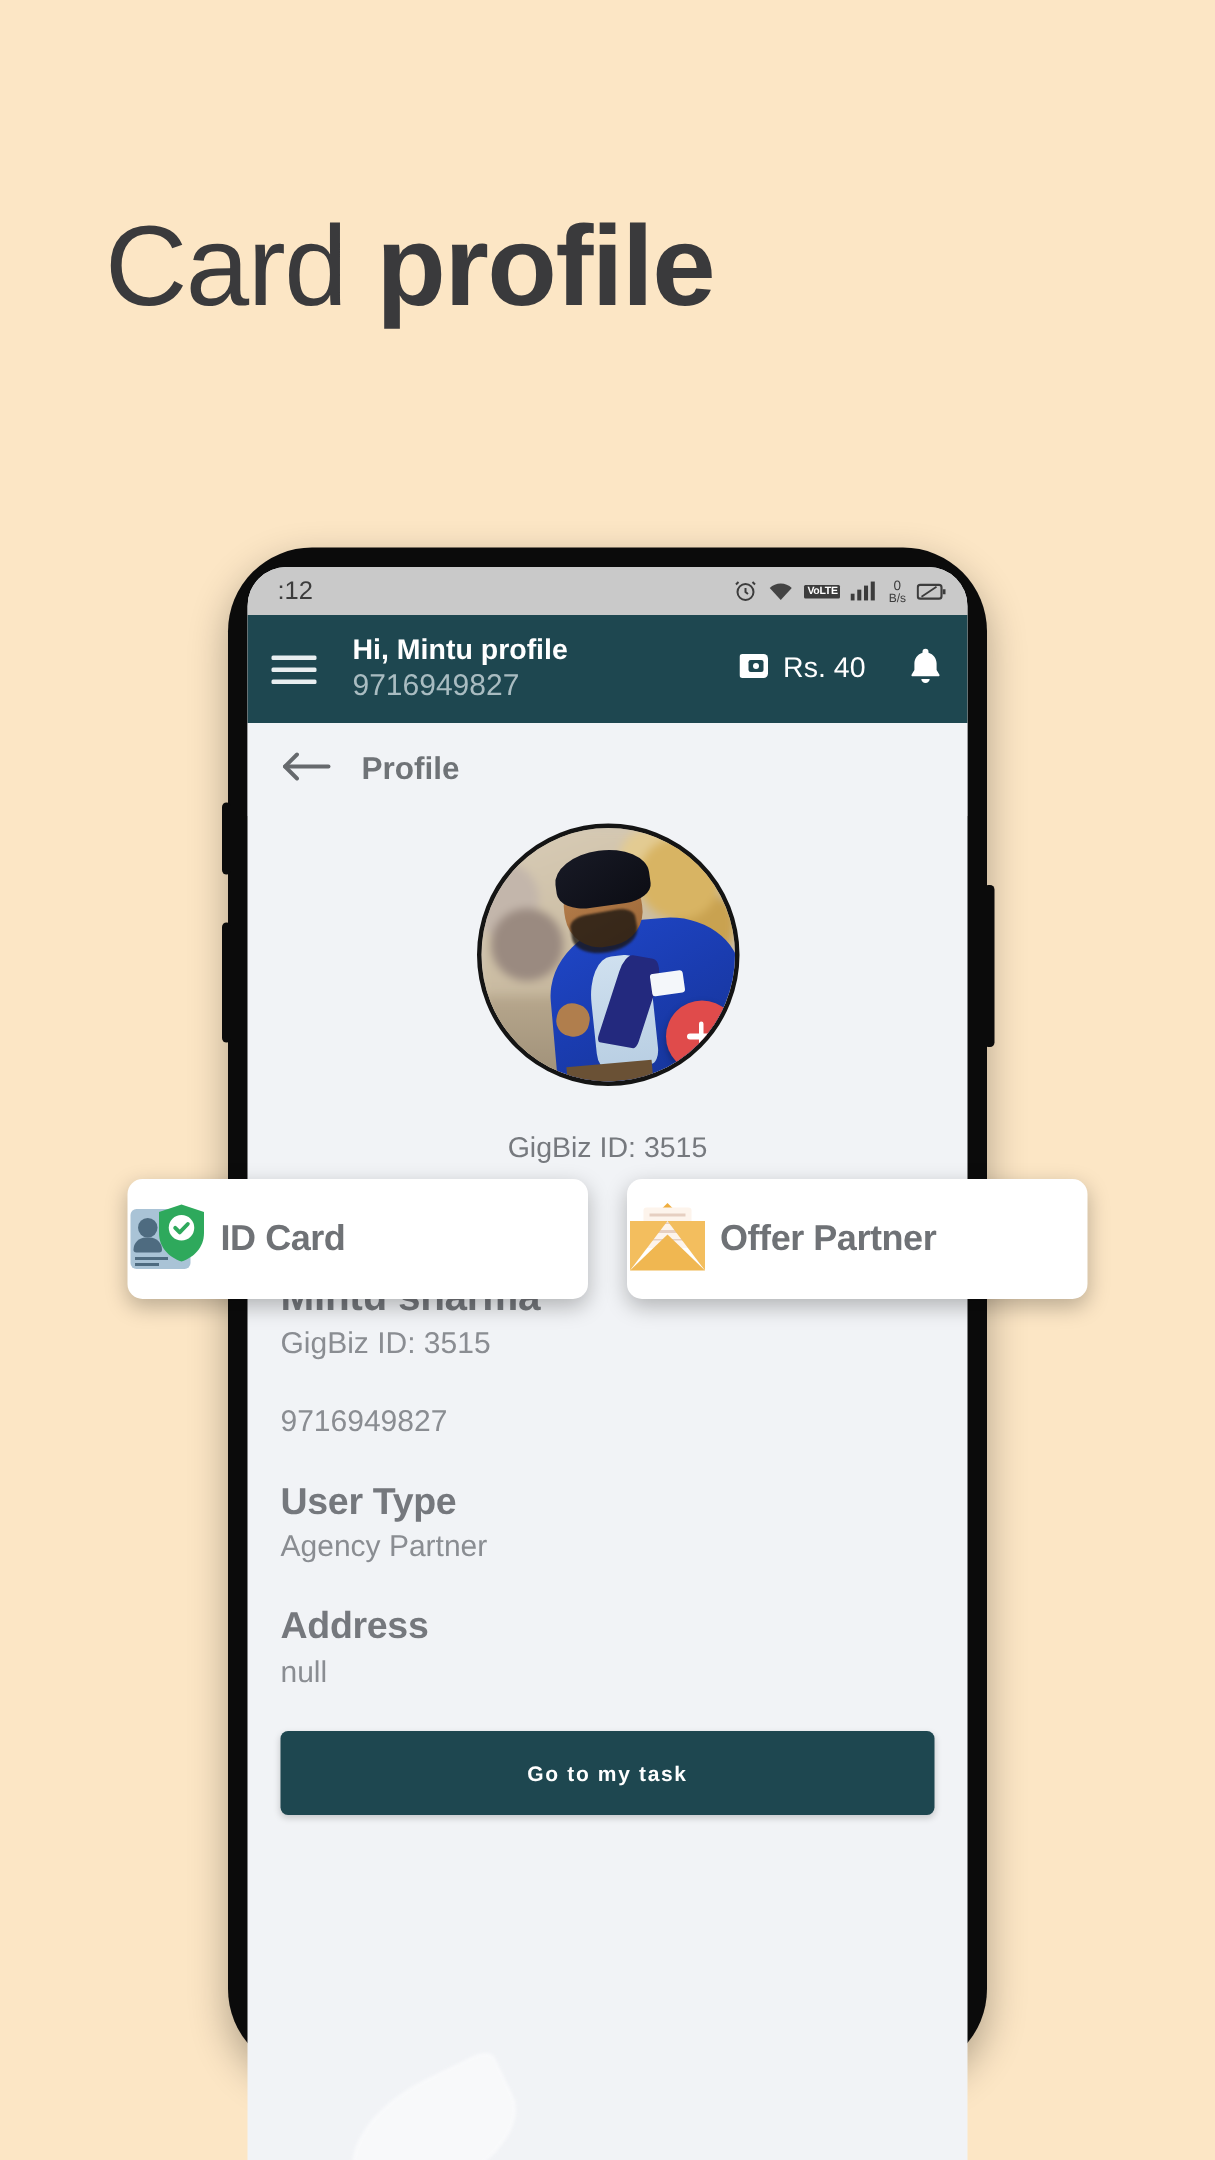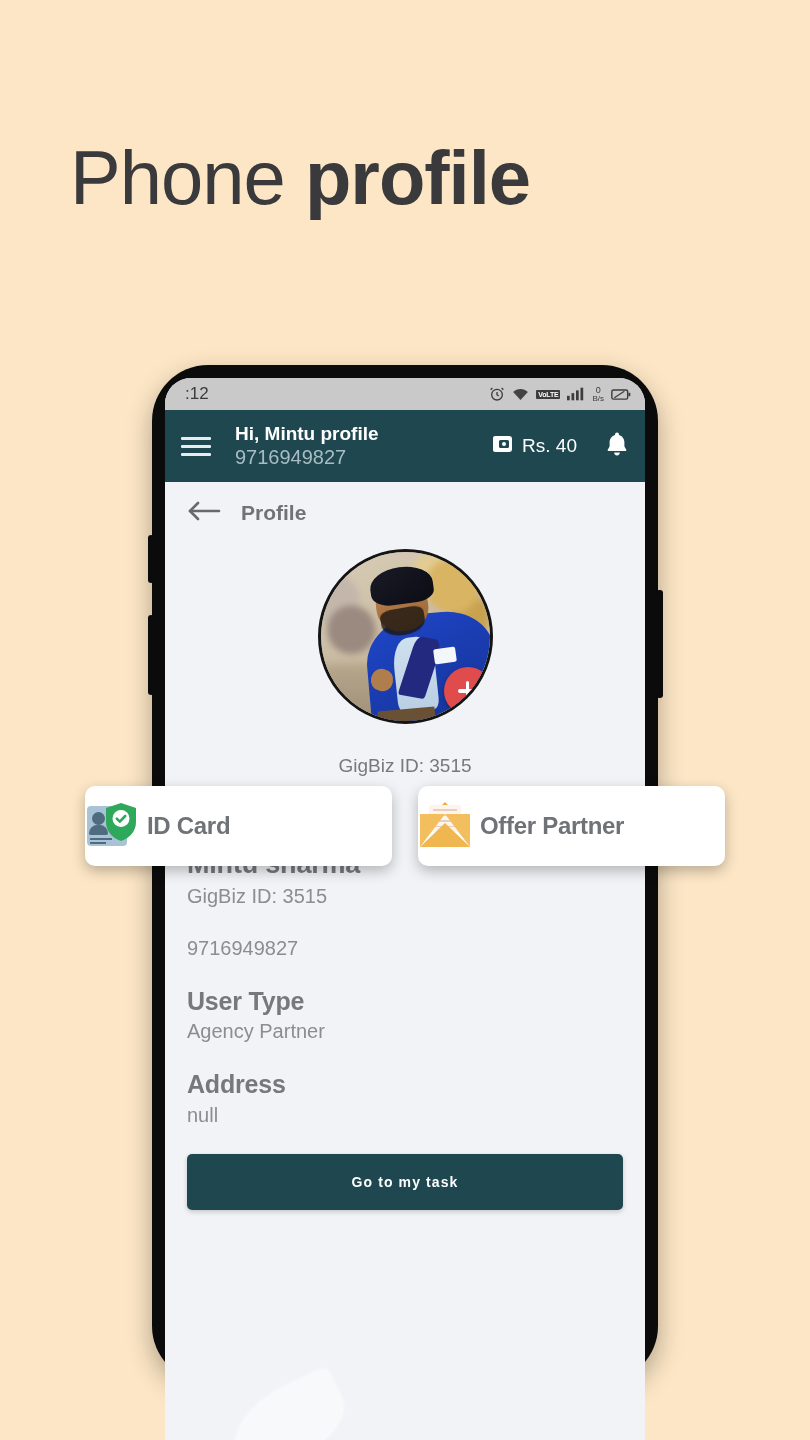--- a/index.html
+++ b/index.html
@@ -205,21 +205,21 @@
     background:#fff; opacity:.55; border-radius:60% 10% 50% 14%;
     transform:rotate(-26deg); filter:blur(1px);
   }
 </style>
 </head>
 <body>
 
 <div id="stage">
 
   <h1 class="page-heading">
-    <span class="light">Phone </span><span class="bold">profile</span>
+    <span class="light">Card </span><span class="bold">profile</span>
   </h1>
 
   <div class="phone-frame">
     <div class="side-btn left-a"></div>
     <div class="side-btn left-b"></div>
     <div class="side-btn right-a"></div>
 
     <div class="phone-screen">
 
       <div class="status-bar">

